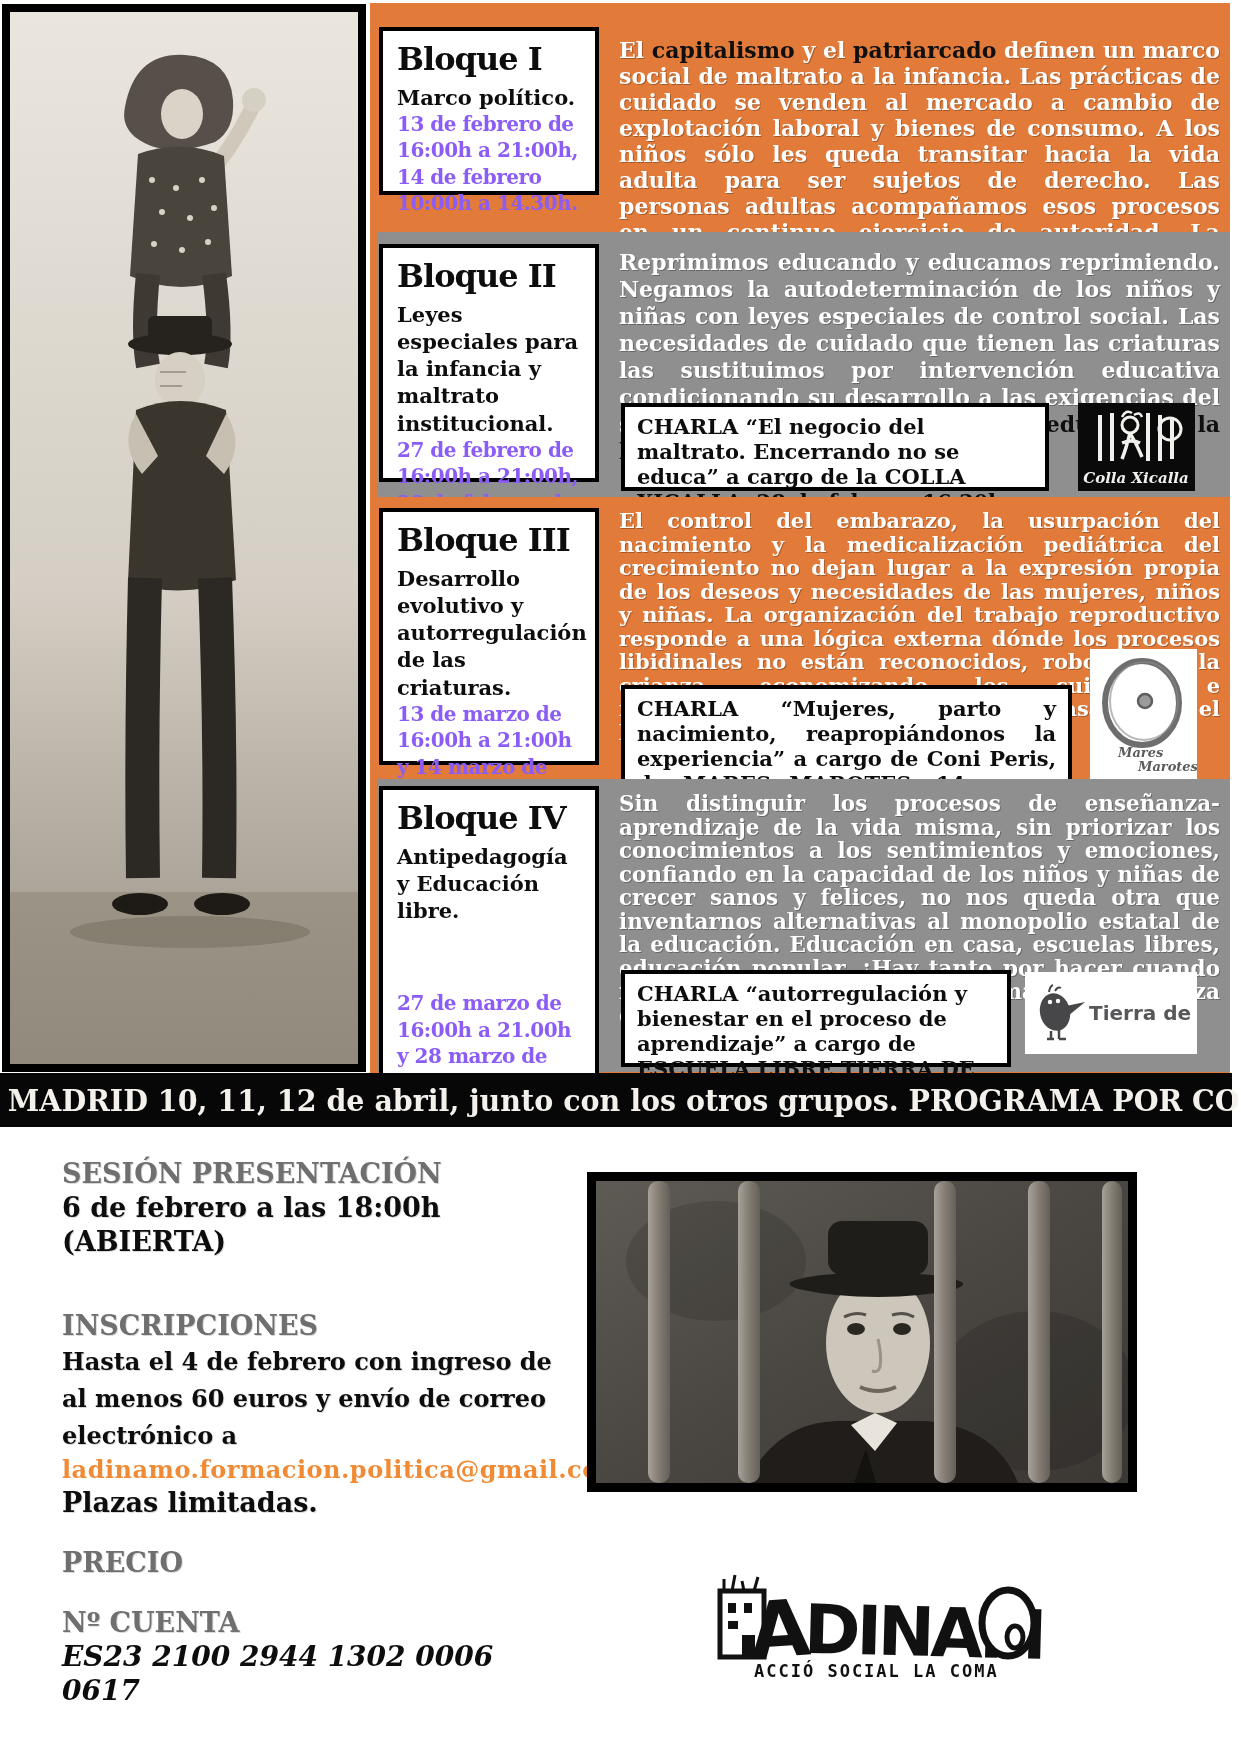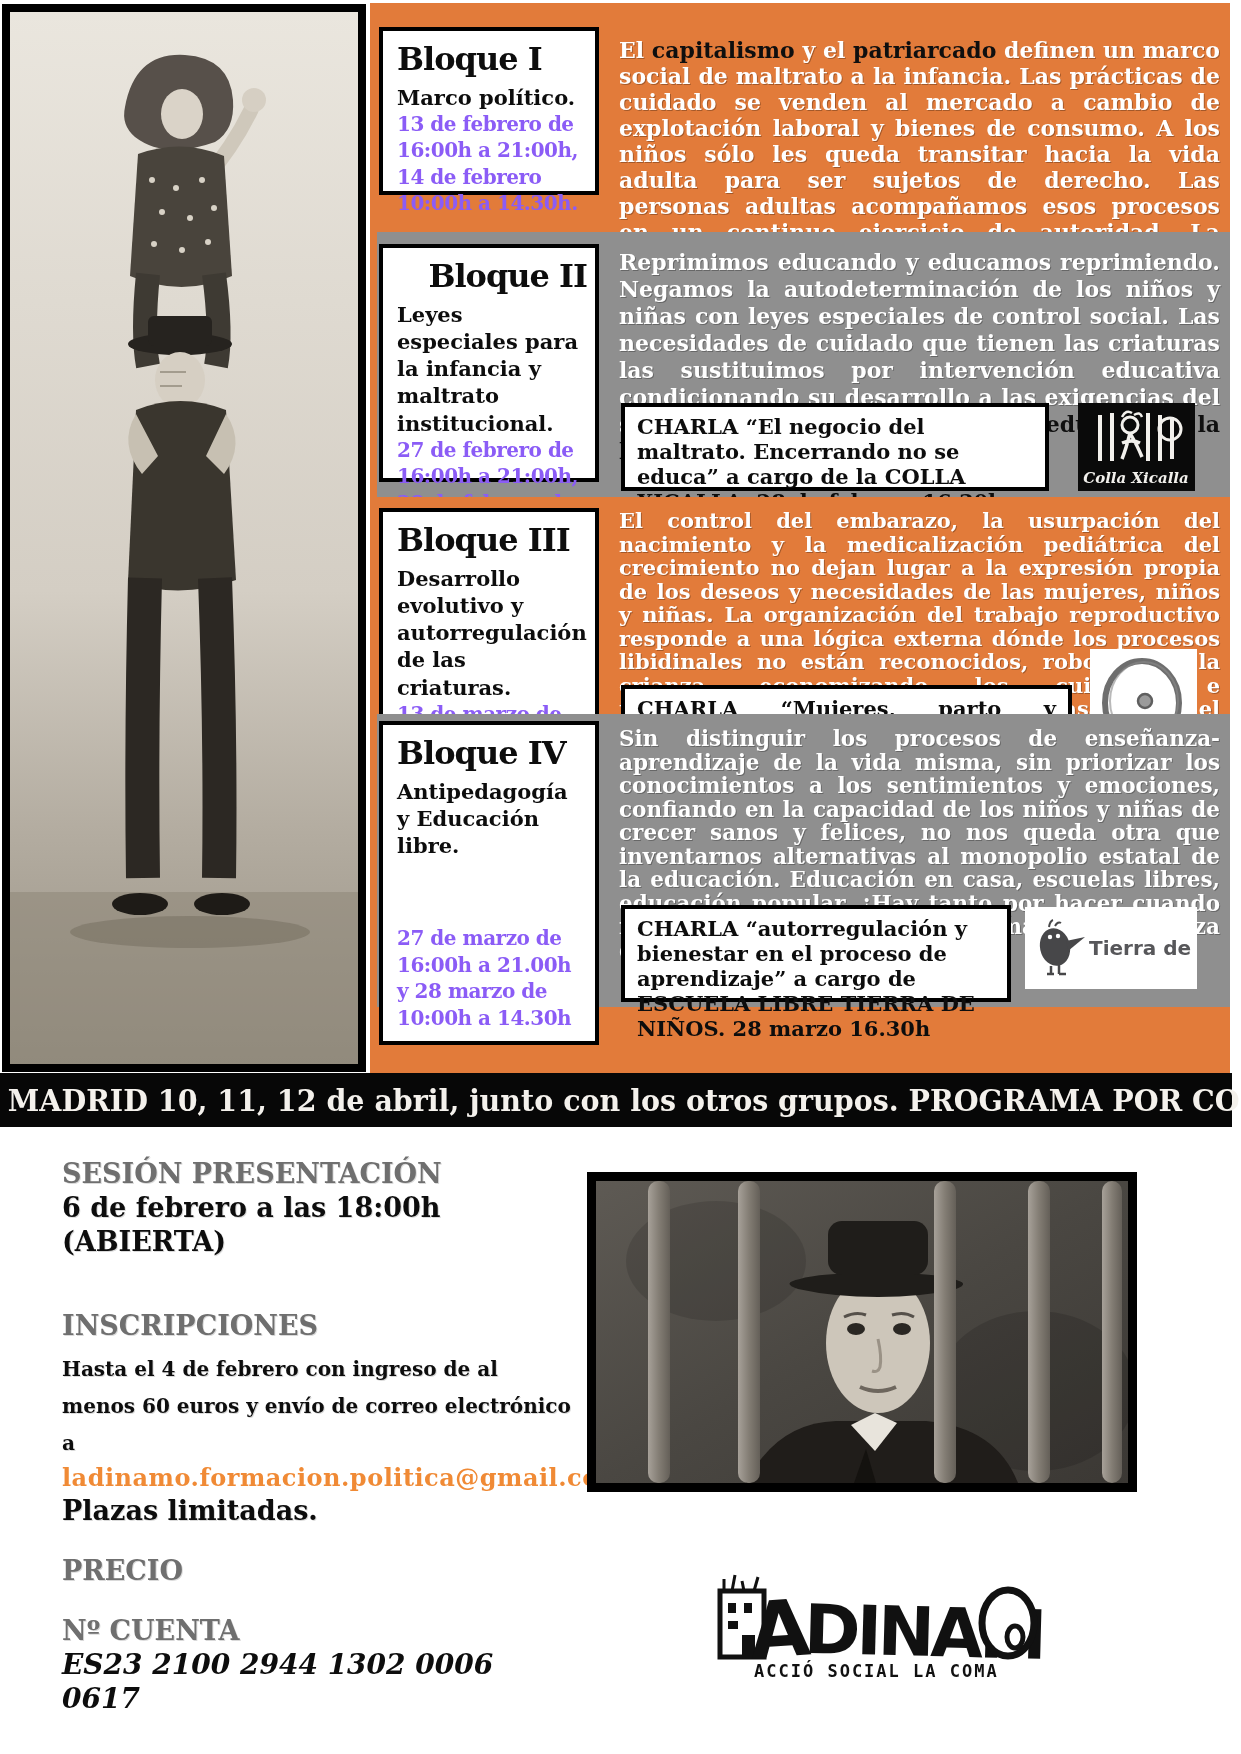--- a/index.html
+++ b/index.html
@@ -10,27 +10,27 @@
   .photo-left{position:absolute;left:2px;top:4px;width:364px;height:1068px;
               border:8px solid #000;box-sizing:border-box;background:#d9d4cb;}
   .photo-left svg{display:block;width:100%;height:100%;}
 
   
   .right-panel{position:absolute;left:370px;top:3px;width:860px;height:1070px;
                background:#e27b3a;padding-left:7px;box-sizing:border-box;}
   .section{position:relative;width:100%;}
   .s1{height:229px;background:#e27b3a;}
   .s2{height:265px;background:#8f8f8f;}
-  .s3{height:217px;background:#e27b3a;}
+  .s3{height:282px;background:#e27b3a;}
   .s4{height:293px;background:#8f8f8f;}
 
   .title-box{position:absolute;background:#fff;border:4px solid #000;box-sizing:border-box;
              padding:12px 8px 10px 14px;display:flex;flex-direction:column;width:220px;}
   .s1 .title-box{left:2px;top:24px;height:168px;}
-  .s2 .title-box{left:2px;top:12px;height:238px;align-items:flex-end;}
+  .s2 .title-box{left:2px;top:12px;height:238px;}
   .s3 .title-box{left:2px;top:11px;height:257px;}
   .s4 .title-box{left:2px;top:7px;height:324px;}
   .block-title{font-size:32px;color:#0d0d0d;line-height:1.05;letter-spacing:-1px;}
   .block-subtitle{font-size:21px;color:#0d0d0d;margin-top:7px;line-height:1.3;}
   .block-dates{margin-top:auto;font-size:20px;color:#8b5cf6;line-height:1.32;letter-spacing:-0.5px;}
 
   .body-text{position:absolute;left:242px;right:10px;top:0;margin:0;color:#ffffff;
              text-align:justify;text-shadow:1px 1px 0 rgba(0,0,0,0.28);}
   .s1 .body-text{top:34px;font-size:22px;line-height:26px;}
   .s2 .body-text{top:17px;font-size:22px;line-height:27px;}
@@ -53,21 +53,21 @@
   
   .banner{position:absolute;left:0;top:1073px;width:1232px;height:54px;background:#070707;
           display:flex;align-items:center;justify-content:center;}
   .banner-text{color:#f4f1ec;font-size:30px;letter-spacing:0;transform:scaleX(0.95);
                white-space:nowrap;}
 
   
   .footer-left{position:absolute;left:62px;top:1157px;width:515px;color:#0d0d0d;}
   .f-heading{color:#6f6f6f;font-size:27px;line-height:34px;text-shadow:1px 1px 0 rgba(0,0,0,0.15);}
   .f-line{font-size:27px;line-height:34px;text-shadow:1px 1px 0 rgba(0,0,0,0.15);}
-  .f-body{font-size:20px;line-height:37px;text-shadow:1px 1px 0 rgba(0,0,0,0.15);margin-top:8px;}
+  .f-body{font-size:24px;line-height:37px;text-shadow:1px 1px 0 rgba(0,0,0,0.15);}
   .f-email{color:#f08a35;font-size:24px;line-height:32px;letter-spacing:0.5px;}
   .f-gap-lg{margin-top:50px;}
   .f-gap-md{margin-top:26px;}
   .f-account{font-size:28px;font-style:italic;line-height:34px;}
 
   .photo-jail{position:absolute;left:587px;top:1172px;width:550px;height:320px;
               border:9px solid #000;box-sizing:border-box;background:#46433f;}
   .photo-jail svg{display:block;width:100%;height:100%;}
 
   .ladinamo{position:absolute;left:712px;top:1565px;width:330px;height:115px;}

